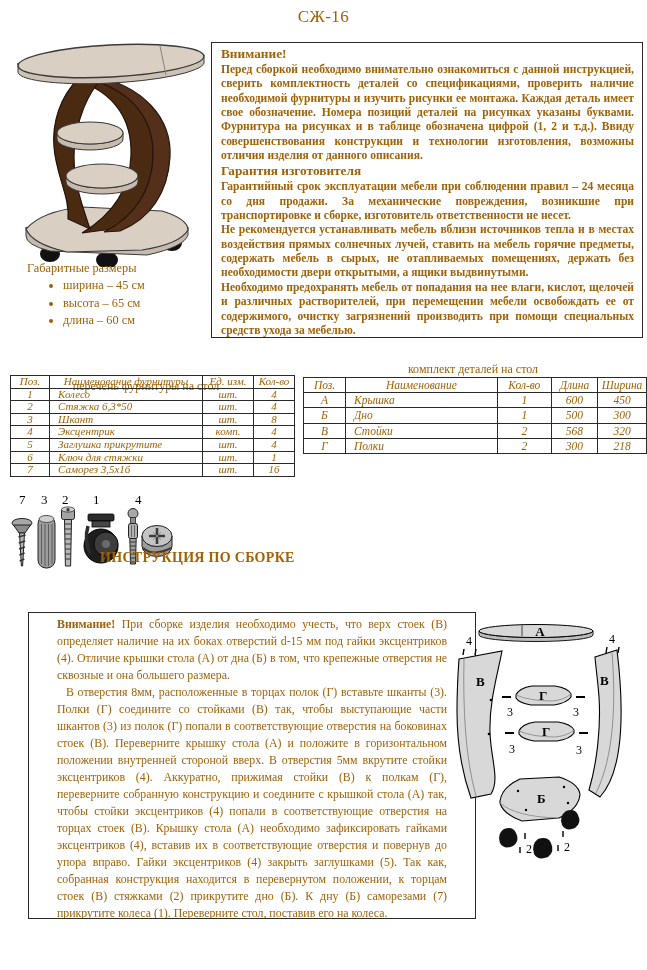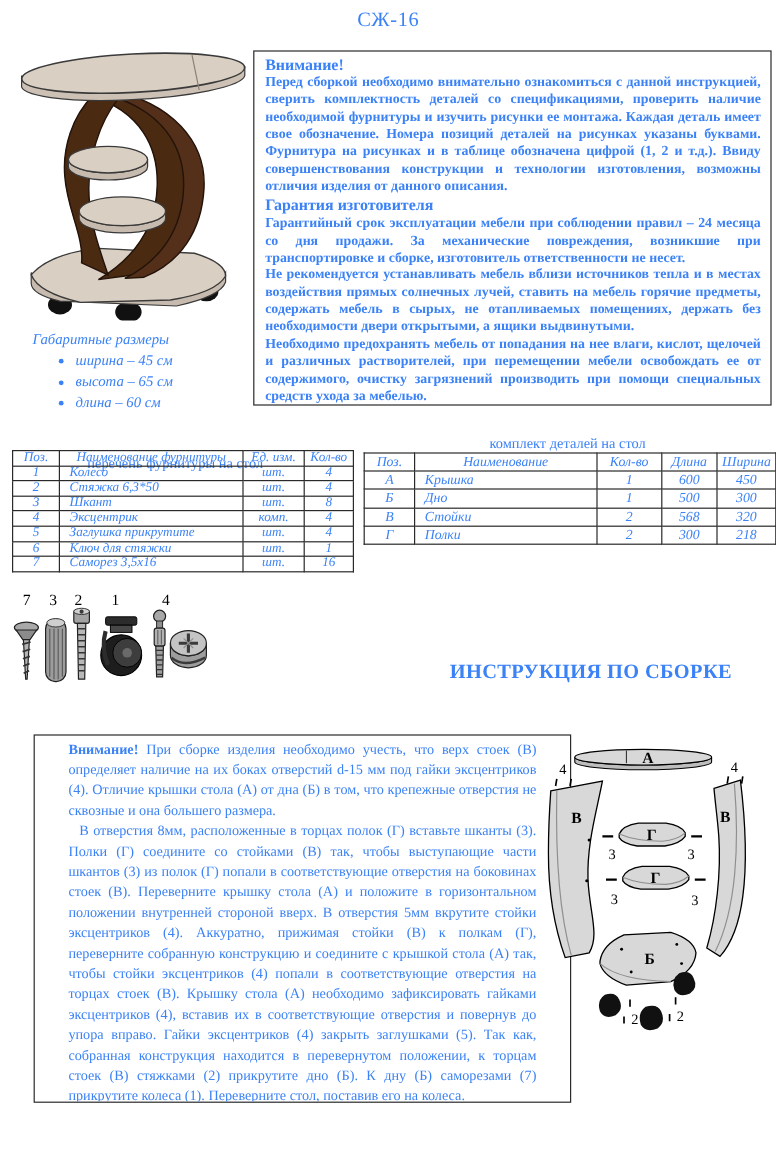--- a/index.html
+++ b/index.html
@@ -1,44 +1,44 @@
 <!DOCTYPE html>
 <html><head>
 <meta charset="utf-8">
 <style>
   html,body{margin:0;padding:0;background:#e8e8e8;}
   #page{position:relative;width:647px;height:970px;background:#ffffff;
-        font-family:"Liberation Serif",serif;color:#3b82f6;overflow:hidden;}
+        font-family:"Liberation Serif",serif;color:#a16207;overflow:hidden;}
   .abs{position:absolute;}
   #product-title{top:7px;left:0;width:647px;text-align:center;font-size:17px;letter-spacing:.5px;}
   
   #info-box{left:211px;top:42px;width:432px;height:296px;border:1.5px solid #2a2a2a;
             box-sizing:border-box;padding:2px 8px 2px 9px;overflow:hidden;}
   #info-box h3{margin:0;font-size:13.3px;line-height:17px;font-weight:bold;}
   #info-box p{margin:0;font-size:11.55px;line-height:14.35px;text-align:justify;font-weight:bold;}
   
-  #dims{left:25px;top:276px;width:185px;font-size:12.3px;font-style:italic;}
+  #dims{left:25px;top:261px;width:185px;font-size:12.3px;}
   #dims .dims-title{margin:0 0 3px 2px;}
   #dims ul{margin:0;padding-0;padding-left:22px;}
   #dims li{margin:0 0 4px 16px;line-height:13.5px;}
   
   .caption{font-size:12px;text-align:center;}
   #hw-caption{left:10px;top:379px;width:272px;font-family:Liberation Serif, serif;}
   #parts-caption{left:303px;top:362px;width:340px;}
   table{border-collapse:collapse;table-layout:fixed;font-style:italic;}
   td,th{border:1px solid #2a2a2a;font-weight:normal;text-align:center;
         padding:0 3px;overflow:hidden;white-space:nowrap;}
   #hw-table{left:10px;top:375px;}
   #hw-table td,#hw-table th{font-size:11px;line-height:11.6px;height:11.6px;}
   #parts-table{left:303px;top:377px;}
   #parts-table td,#parts-table th{font-size:11.5px;line-height:14.2px;height:14.2px;}
   .name-col{text-align:left !important;padding-left:8px !important;}
   
-  #assembly-heading{left:100px;top:550px;width:510px;text-align:right;
-                    font-size:17px;font-weight:bold;letter-spacing:.3px;}
+  #assembly-heading{left:100px;top:550px;width:510px;text-align:left;
+                    font-size:14px;font-weight:bold;letter-spacing:.3px;}
   #assembly-box{left:28px;top:612px;width:448px;height:307px;border:1.5px solid #2a2a2a;
                 box-sizing:border-box;padding:3px 28px;overflow:hidden;}
   #assembly-box p{margin:0;font-size:11.85px;line-height:17px;text-align:justify;}
   #assembly-box p.indent{text-indent:9px;}
   #thanks-footer{top:924px;left:0;width:647px;text-align:center;
                  font-size:16.5px;font-weight:bold;font-style:italic;}
   svg text{font-family:"Liberation Serif",serif;}
   .dgm-letter{font-size:13px;font-weight:bold;}
   .dgm-num{font-size:12px;}
   .icon-num{font-size:13px;}

